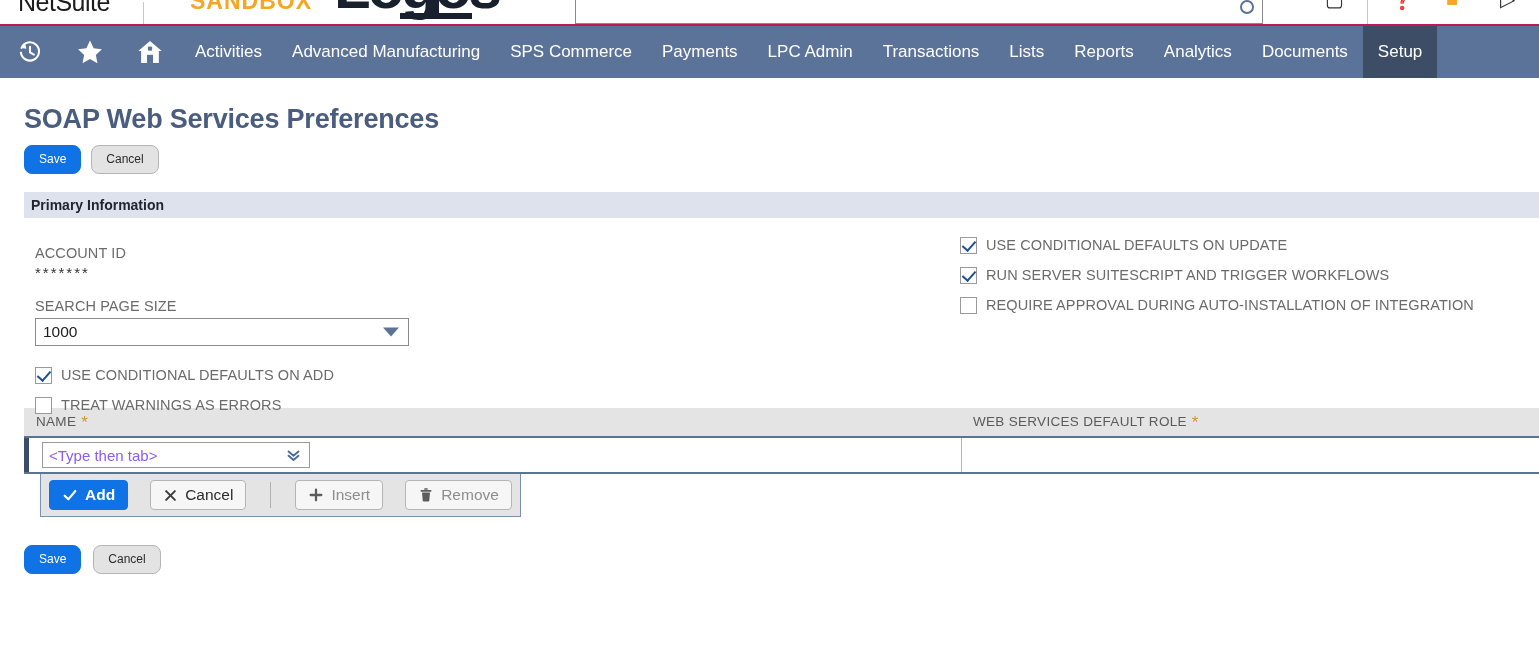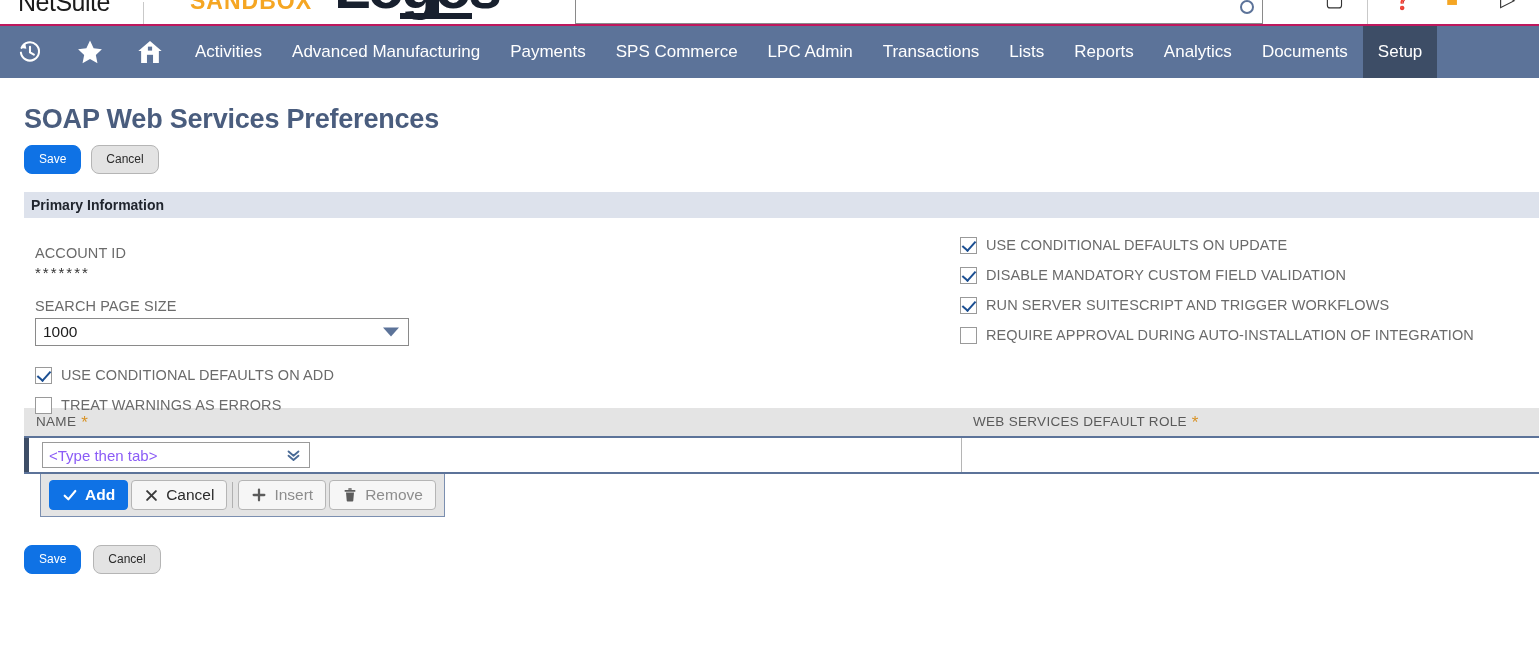--- a/index.html
+++ b/index.html
@@ -202,21 +202,21 @@
     font-size: 15px; color: #8b5cf6; cursor: text;
   }
   .combo-chev {
     position: absolute; right: 7px; top: 50%;
     transform: translateY(-50%);
     line-height: 0; color: #5c7399;
   }
 
   
   .sub-toolbar {
-    display: inline-flex; align-items: center; gap: 3px;
+    display: inline-flex; align-items: center; gap: 22px;
     background: #e4e4e4; border: 1px solid #7b8fb0;
     border-top: none;
     padding: 6px 8px; margin-left: 16px;
   }
   .sbtn {
     display: inline-flex; align-items: center; gap: 7px;
     font-family: "Liberation Sans", sans-serif;
     font-size: 15.5px; border-radius: 4px;
     padding: 5px 12px; cursor: pointer;
     border: 1px solid #b5b5b5; background: #f6f6f6; color: #2b2b2b;
@@ -274,24 +274,24 @@
     </svg>
   </div>
 
   <div class="nav-item">
       <span>Activities</span>
     </div>
   <div class="nav-item">
       <span>Advanced Manufacturing</span>
     </div>
   <div class="nav-item">
+      <span>SPS Commerce</span>
+    </div>
+  <div class="nav-item">
       <span>Payments</span>
-    </div>
-  <div class="nav-item">
-      <span>SPS Commerce</span>
     </div>
   <div class="nav-item">
       <span>LPC Admin</span>
     </div>
   <div class="nav-item">
       <span>Transactions</span>
     </div>
   <div class="nav-item">
       <span>Lists</span>
     </div>
@@ -348,24 +348,20 @@
           <span class="cb-box"></span>
           <span class="cb-label">TREAT WARNINGS AS ERRORS</span>
         </div>
       </div>
     </div>
 
     <div class="col-right">
       <div class="cb-row">
         <span class="cb-box checked"></span>
         <span class="cb-label">USE CONDITIONAL DEFAULTS ON UPDATE</span>
-      </div>
-      <div class="cb-row">
-        <span class="cb-box checked"></span>
-        <span class="cb-label">DISABLE MANDATORY CUSTOM FIELD VALIDATION</span>
       </div>
       <div class="cb-row">
         <span class="cb-box checked"></span>
         <span class="cb-label">RUN SERVER SUITESCRIPT AND TRIGGER WORKFLOWS</span>
       </div>
       <div class="cb-row">
         <span class="cb-box"></span>
         <span class="cb-label">REQUIRE APPROVAL DURING AUTO-INSTALLATION OF INTEGRATION</span>
       </div>
     </div>

